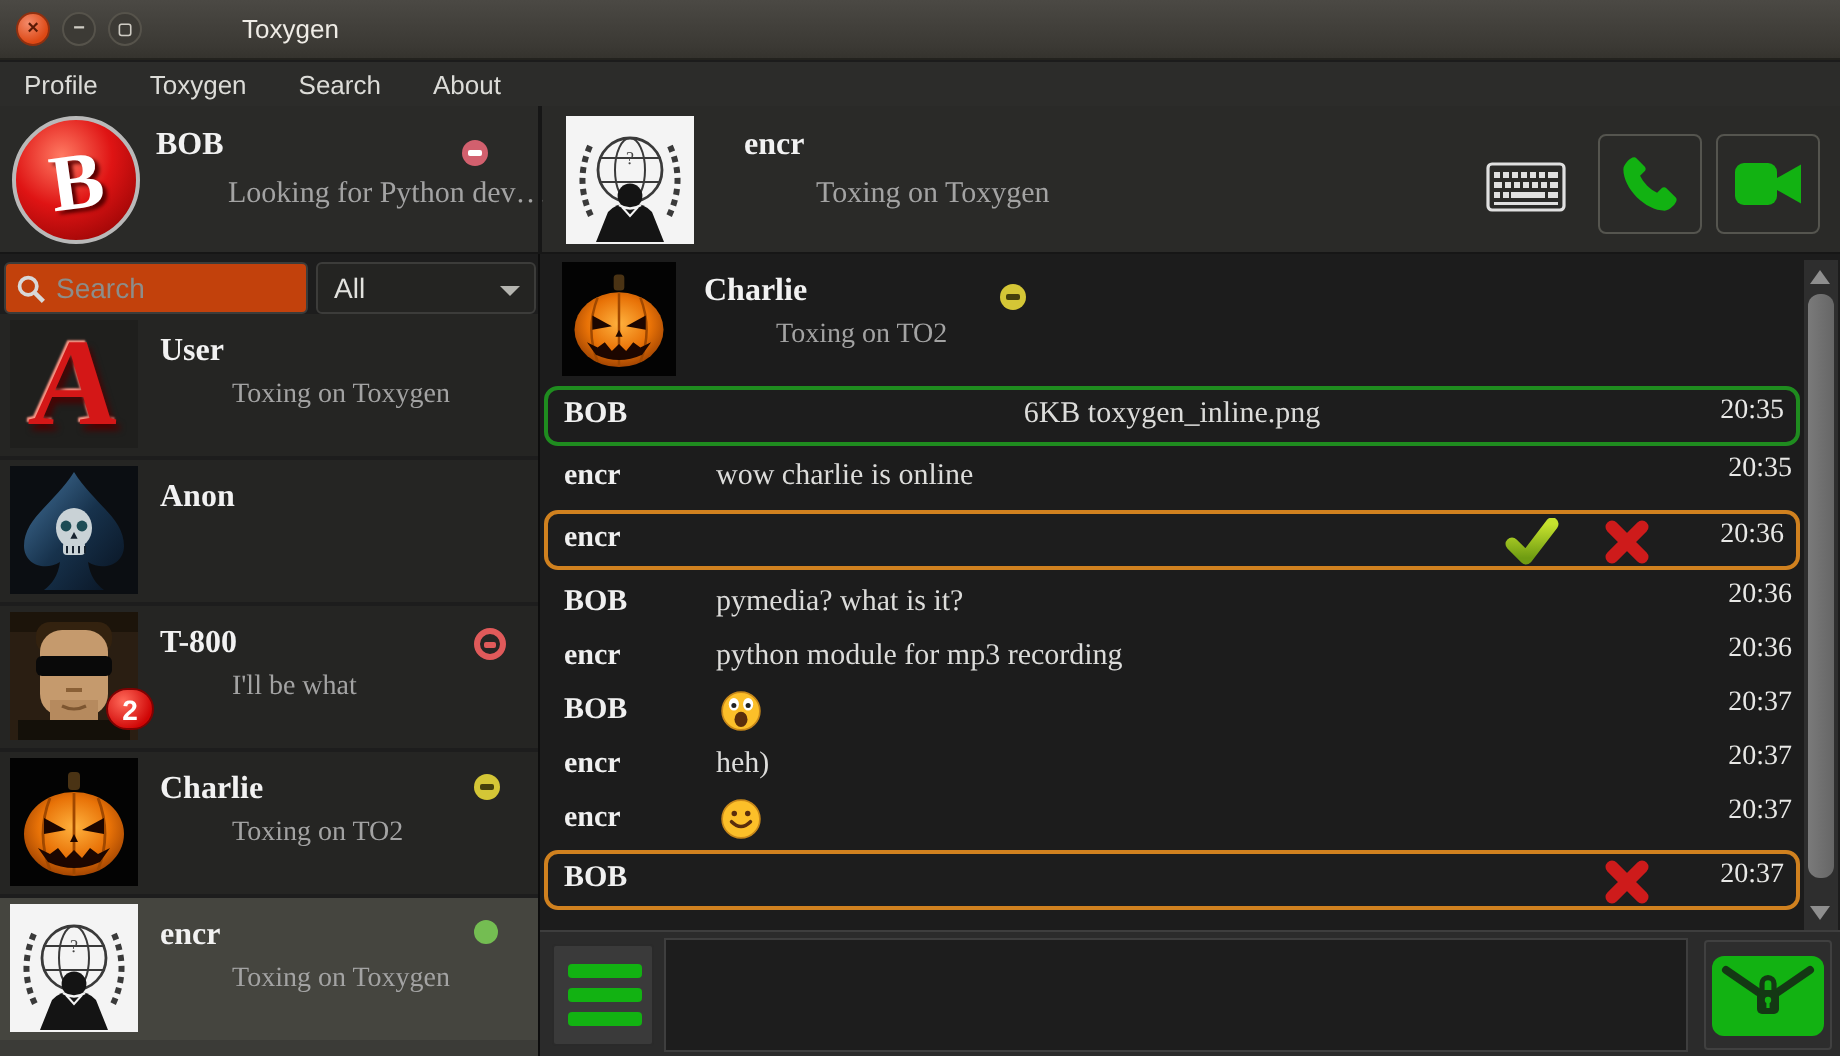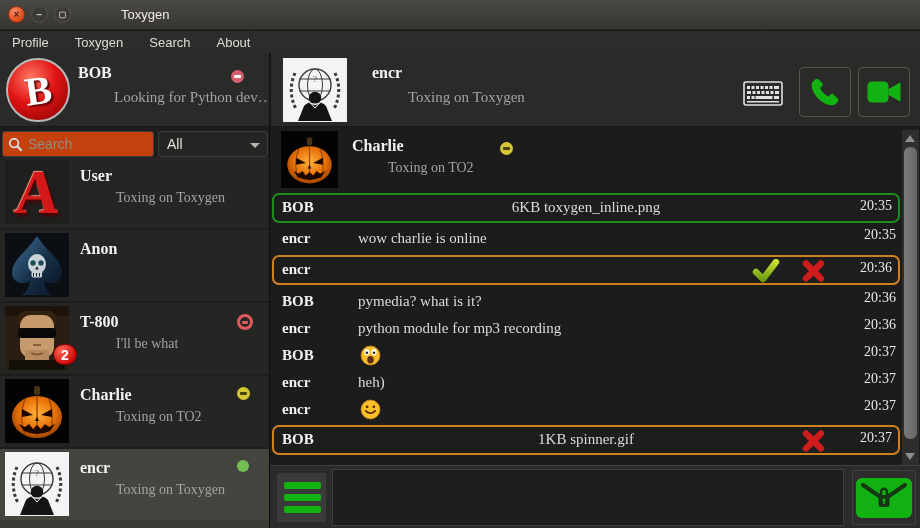--- a/index.html
+++ b/index.html
@@ -461,21 +461,20 @@
           <circle cx="6.8" cy="7.4" r="1.3" fill="#5a2d0c"></circle>
             <circle cx="13.2" cy="7.4" r="1.3" fill="#5a2d0c"></circle>
           <path d="M5.5,11.3 Q10,15.8 14.5,11.3" stroke="#5a2d0c" stroke-width="1.7" fill="none" stroke-linecap="round"></path>
         </svg>
       </span>
       <span class="m-time">20:37</span>
     </div>
 
     <div class="file-row pending" style="top:298px">
       <span class="m-sender">BOB</span>
-      <span class="f-name">1KB spinner.gif</span>
       <span class="ft-decline">
         <svg width="25" height="24" viewBox="0 0 24 24">
           <path d="M4.5,4.5 L19.5,19.5 M19.5,4.5 L4.5,19.5" stroke="#ce1b1b" stroke-width="6.5" stroke-linecap="round"></path>
         </svg>
       </span>
       <span class="m-time">20:37</span>
     </div>
   </div>
 
   <div id="chat-scrollbar">

